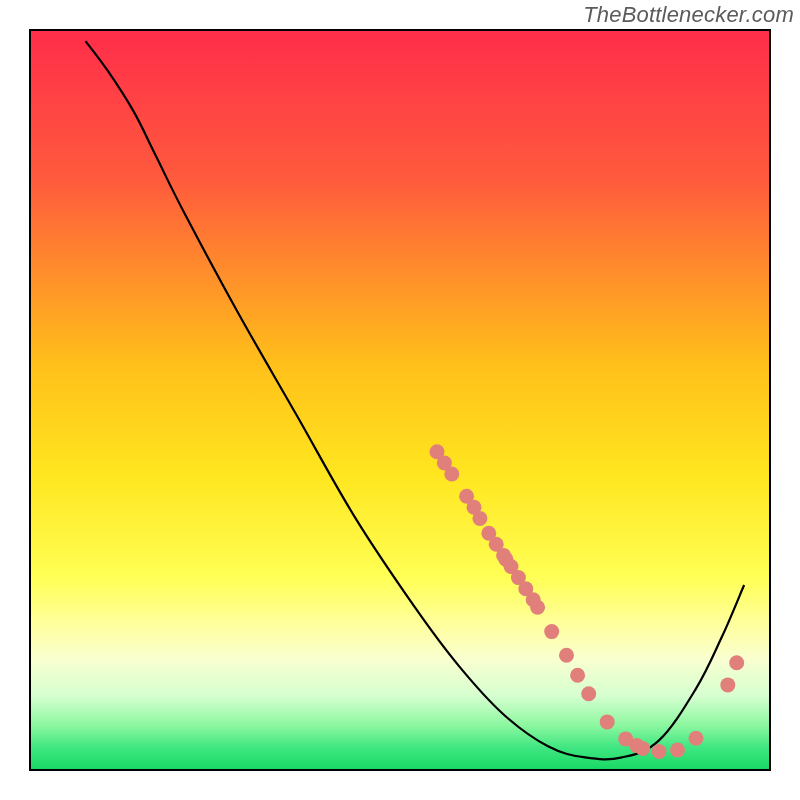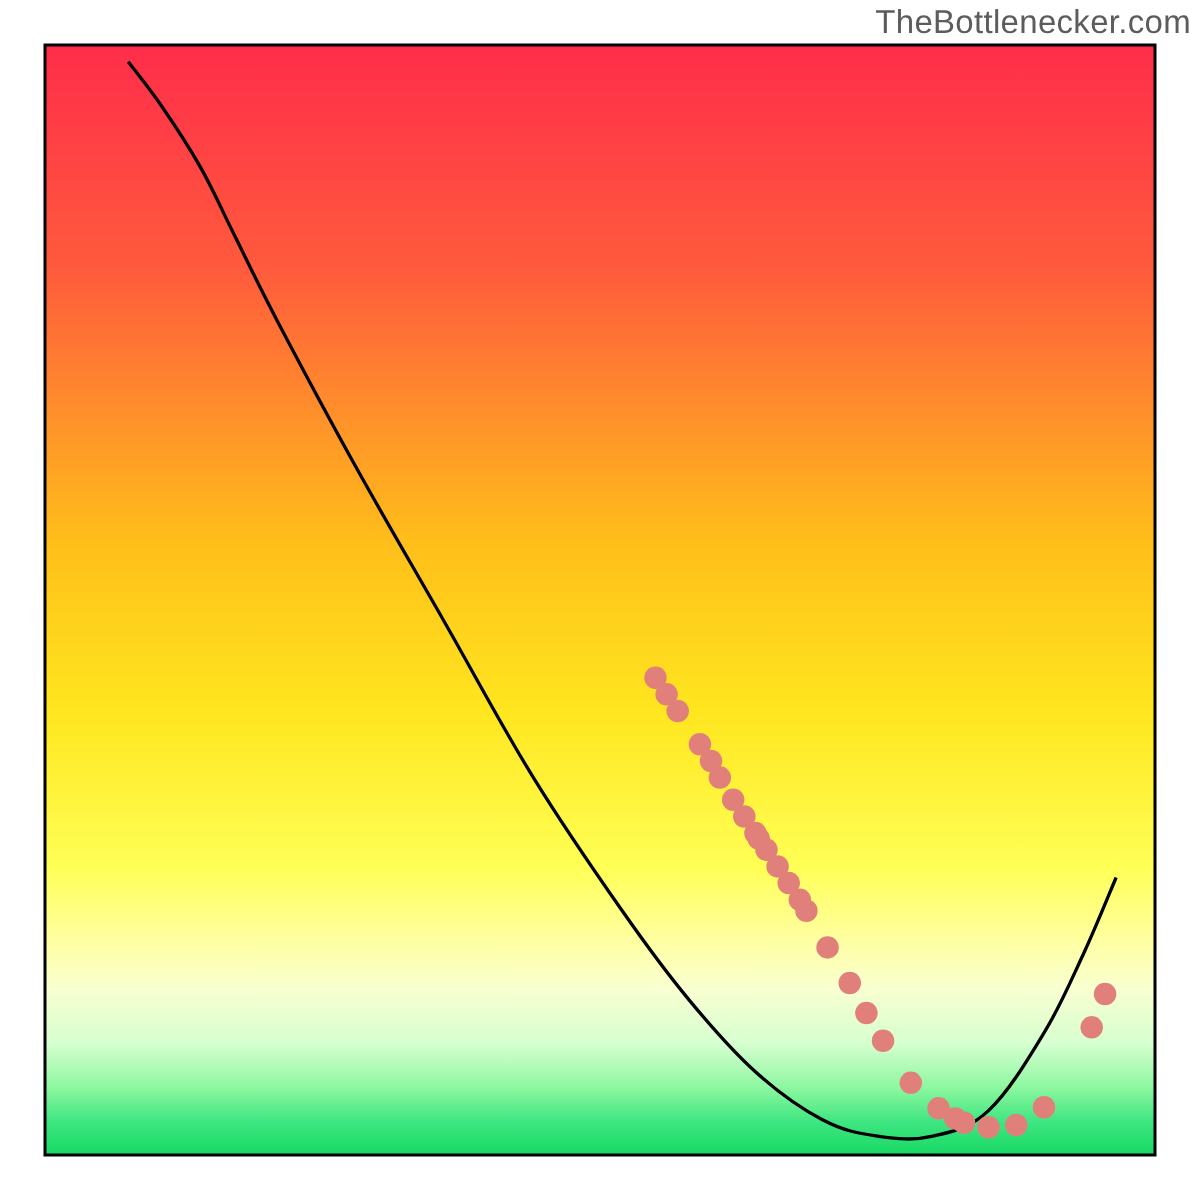--- a/index.html
+++ b/index.html
@@ -7,20 +7,21 @@
     padding: 0;
     width: 800px;
     height: 800px;
     background: #fff;
     font-family: Arial, Helvetica, sans-serif;
   }
   .wrapper {
     position: relative;
     width: 800px;
     height: 800px;
+    font-style: italic;
   }
   .watermark {
     position: absolute;
     top: 2px;
     right: 6px;
     font-size: 22px;
     font-weight: 400;
     color: #5c5c5c;
     letter-spacing: 0.2px;
   }

